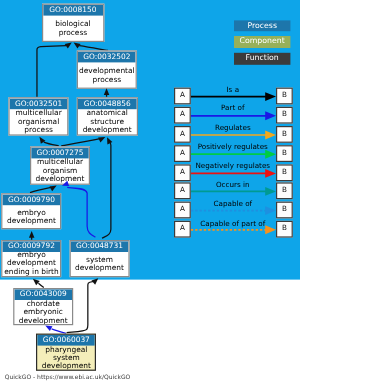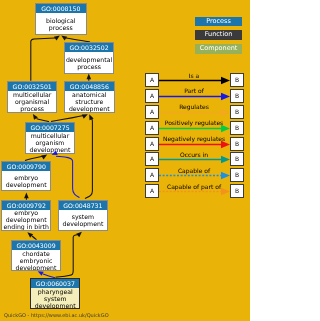--- a/index.html
+++ b/index.html
@@ -1,20 +1,20 @@
 <!DOCTYPE html>
 <html><head>
 <meta charset="utf-8">
 <title>QuickGO Ancestor Chart</title>
 <style>
   html,body{margin:0;padding:0;background:#ffffff;}
   body{width:250px;height:321px;overflow:hidden;
        font-family:"DejaVu Sans",sans-serif;
        -webkit-font-smoothing:antialiased;}
-  #root{position:relative;width:250px;height:321px;background:#eab308;}
+  #root{position:relative;width:250px;height:233px;background:#0ea5e9;}
   #edges{position:absolute;left:0;top:0;width:250px;height:321px;pointer-events:none;z-index:1;}
   #heads{position:absolute;left:0;top:0;width:250px;height:321px;pointer-events:none;z-index:3;}
   #nodes{position:absolute;left:0;top:0;width:250px;height:321px;z-index:2;}
 
   .nodebox{position:absolute;box-sizing:border-box;border:1px solid #8a8a8a;
            background:#ffffff;overflow:hidden;}
   .nodebox.hl{background:#f4eeba;border-color:#2b2b2b;}
   .nodehdr{background:#1d76ab;color:#ffffff;font-size:6.2px;line-height:9.3px;
            height:9.3px;text-align:center;white-space:nowrap;}
   .nodebody{color:#000000;font-size:6.2px;line-height:7px;text-align:center;
@@ -148,22 +148,22 @@
       <path d="M0,0 L-5.6,-2.3 L-5.6,2.3 Z" fill="#1919e6" transform="translate(51.6,154.7) rotate(160)"></path>
       <path d="M0,0 L-5.6,-2.3 L-5.6,2.3 Z" fill="#121212" transform="translate(89.2,114.3) rotate(-115)"></path>
       <path d="M0,0 L-5.6,-2.3 L-5.6,2.3 Z" fill="#121212" transform="translate(26.4,192.6) rotate(-90)"></path>
       <path d="M0,0 L-5.6,-2.3 L-5.6,2.3 Z" fill="#121212" transform="translate(27.4,232.3) rotate(-139)"></path>
       <path d="M0,0 L-5.6,-2.3 L-5.6,2.3 Z" fill="#1919e6" transform="translate(37.7,271.2) rotate(-152)"></path>
       <path d="M0,0 L-5.6,-2.3 L-5.6,2.3 Z" fill="#121212" transform="translate(81.9,231.8) rotate(-42)"></path>
     </svg>
 
   <div id="legend-cats">
       <div class="cat" style="background: rgb(29, 118, 171);">Process</div>
+      <div class="cat" style="background: rgb(151, 176, 90);">Component</div>
       <div class="cat" style="background: rgb(59, 59, 59);">Function</div>
-      <div class="cat" style="background: rgb(151, 176, 90);">Component</div>
     </div>
   <div id="legend-rels">
       <div class="rel">
         <div class="relbox a">A</div>
         <div class="relbox b">B</div>
         <svg viewBox="0 0 71 14">
           <line x1="0" y1="7.5" x2="63" y2="7.5" stroke="#000000" stroke-width="1.4"></line>
           <path d="M71,7.5 L62,3.8 L62,11.2 Z" fill="#000000"></path>
         </svg>
         <div class="rellabel">Is a</div>

